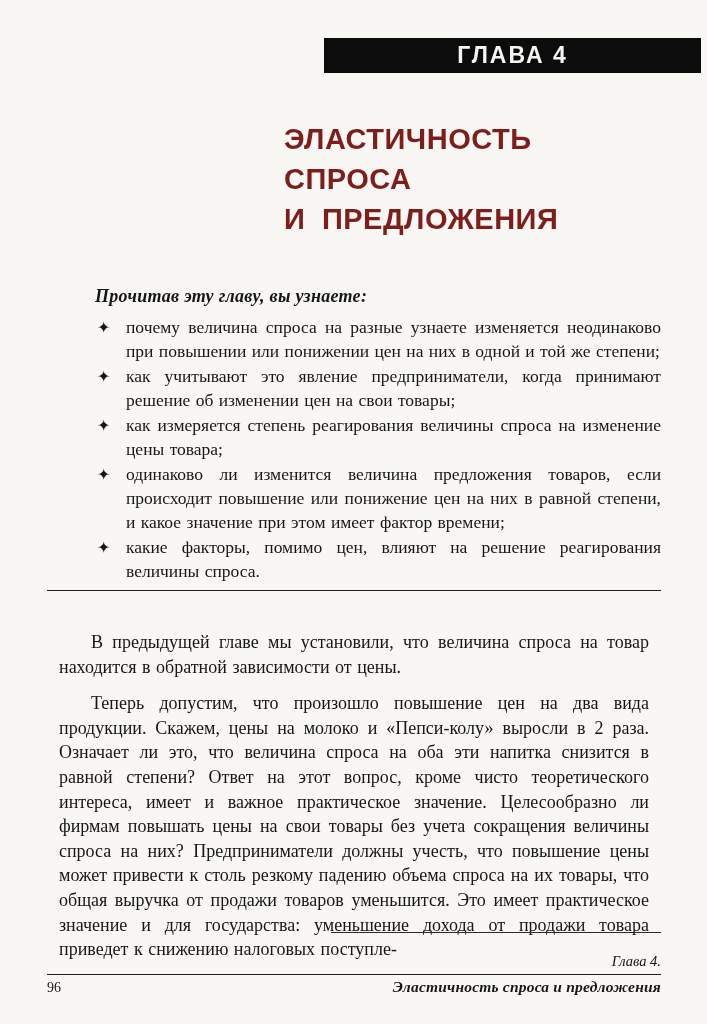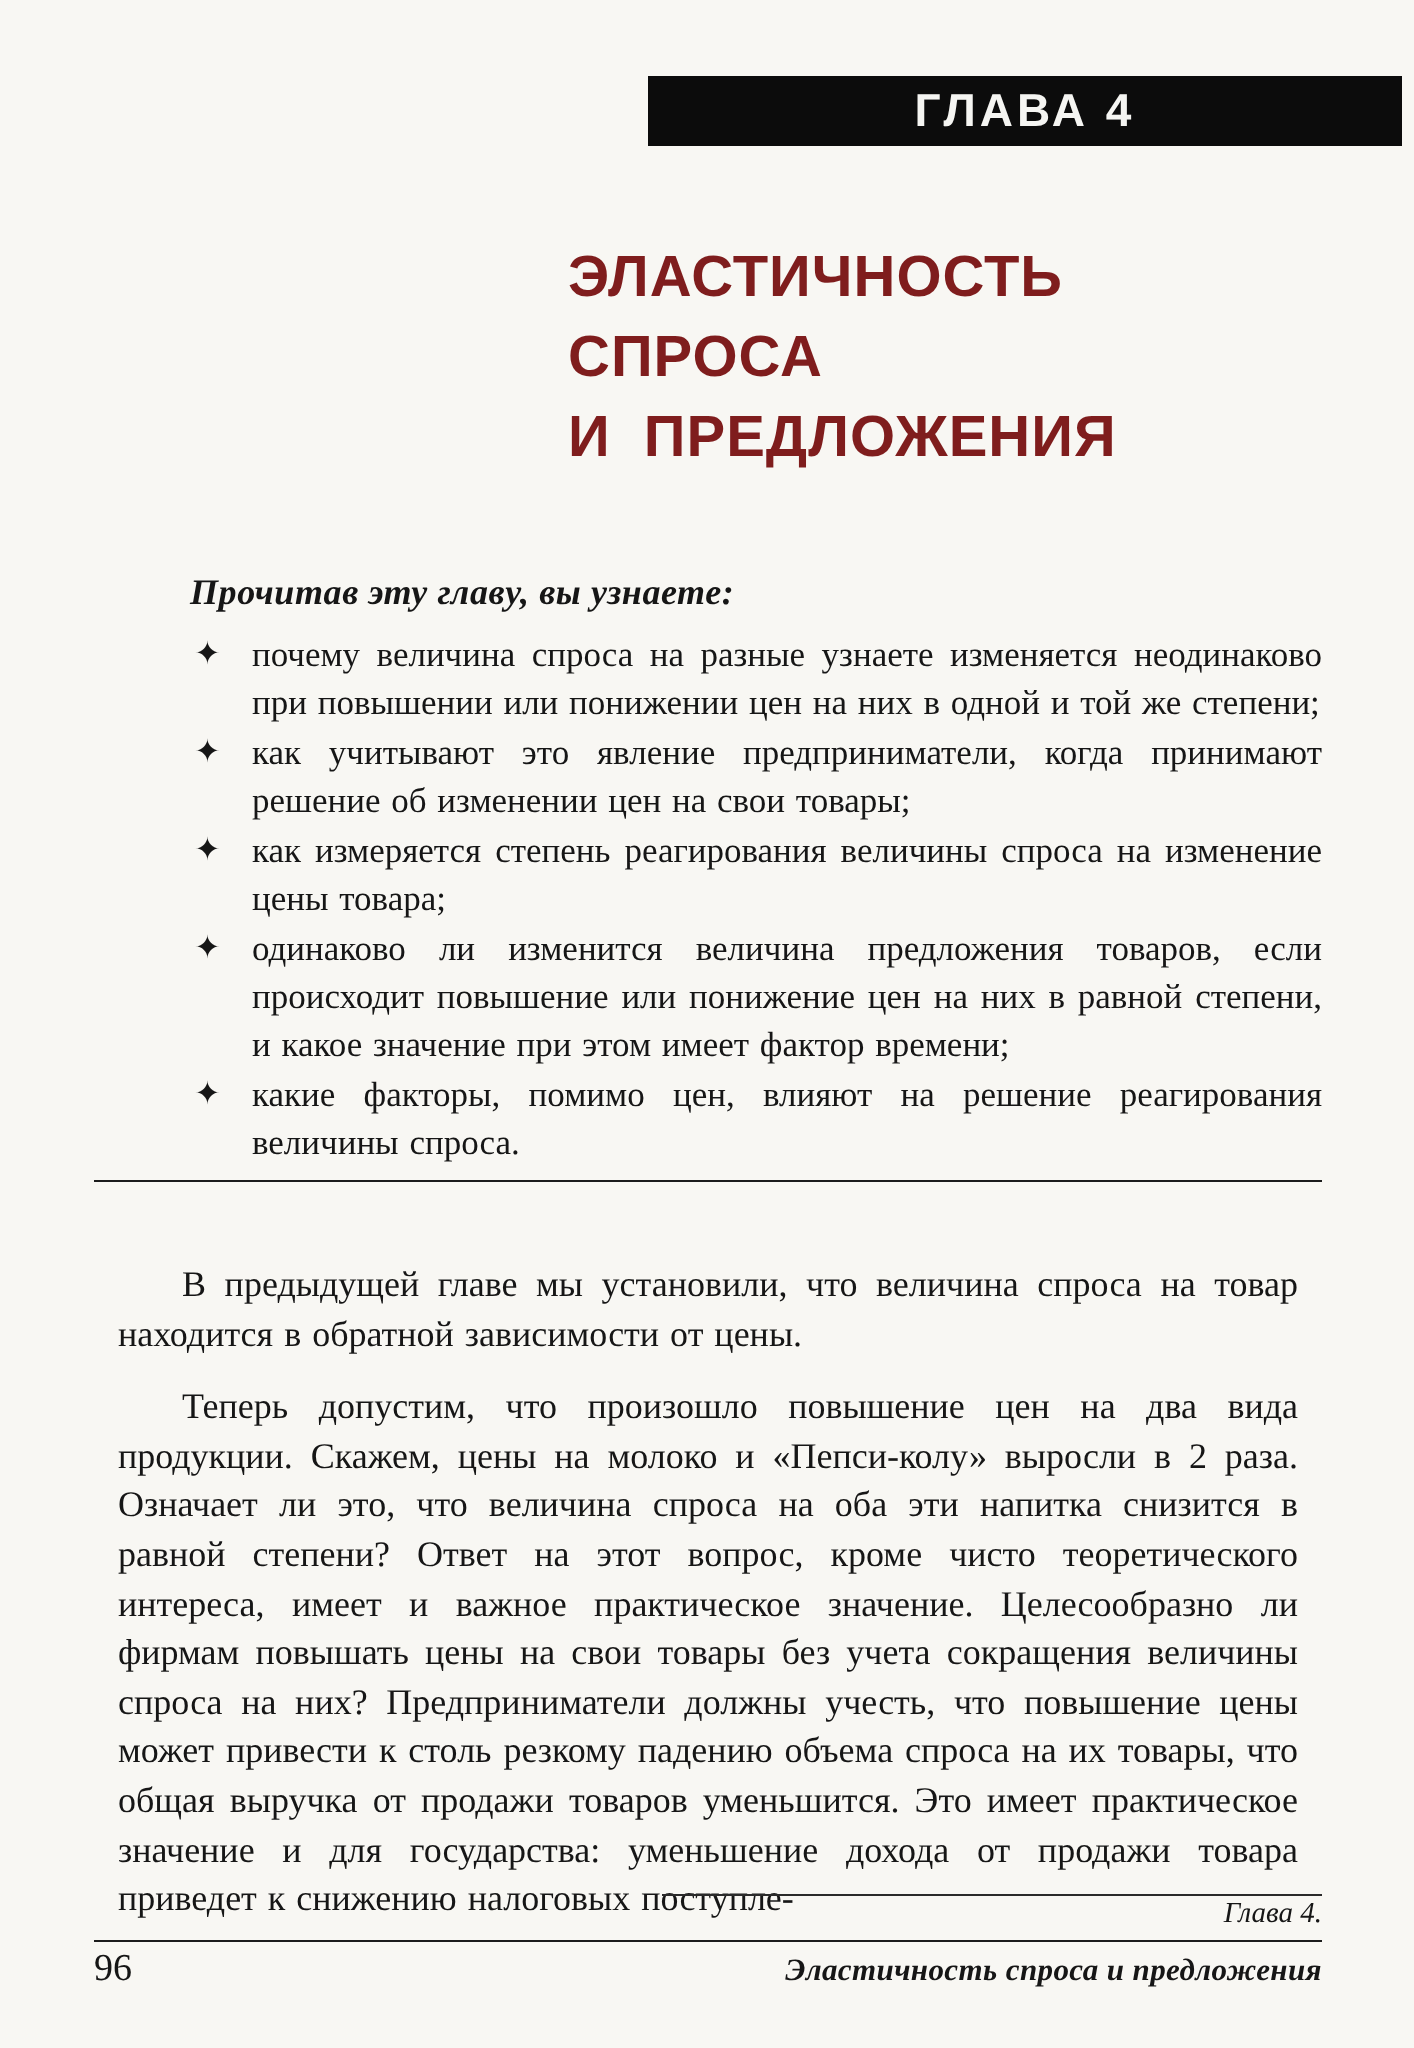--- a/index.html
+++ b/index.html
@@ -122,38 +122,38 @@
     position: absolute;
     left: 47px;
     bottom: 28px;
     width: 614px;
   }
   .footer .running-title-wrap {
     width: 330px;
     margin-left: auto;
     border-top: 1px solid #2a2a2a;
     text-align: right;
-    padding-top: 0;
+    padding-top: 19px;
   }
   .footer .running-title {
     font-style: italic;
     font-size: 14.5px;
   }
   .footer .footer-rule {
     border: 0;
     border-top: 1.4px solid #1c1c1c;
     margin: 4px 0 3px 0;
   }
   .footer .footer-row {
     display: flex;
     justify-content: space-between;
     align-items: baseline;
   }
   .footer .page-number {
-    font-size: 19px;
+    font-size: 14px;
   }
   .footer .book-title {
     font-style: italic;
     font-weight: bold;
     font-size: 15.5px;
     letter-spacing: 0.2px;
   }
 </style>
 </head>
 <body>

